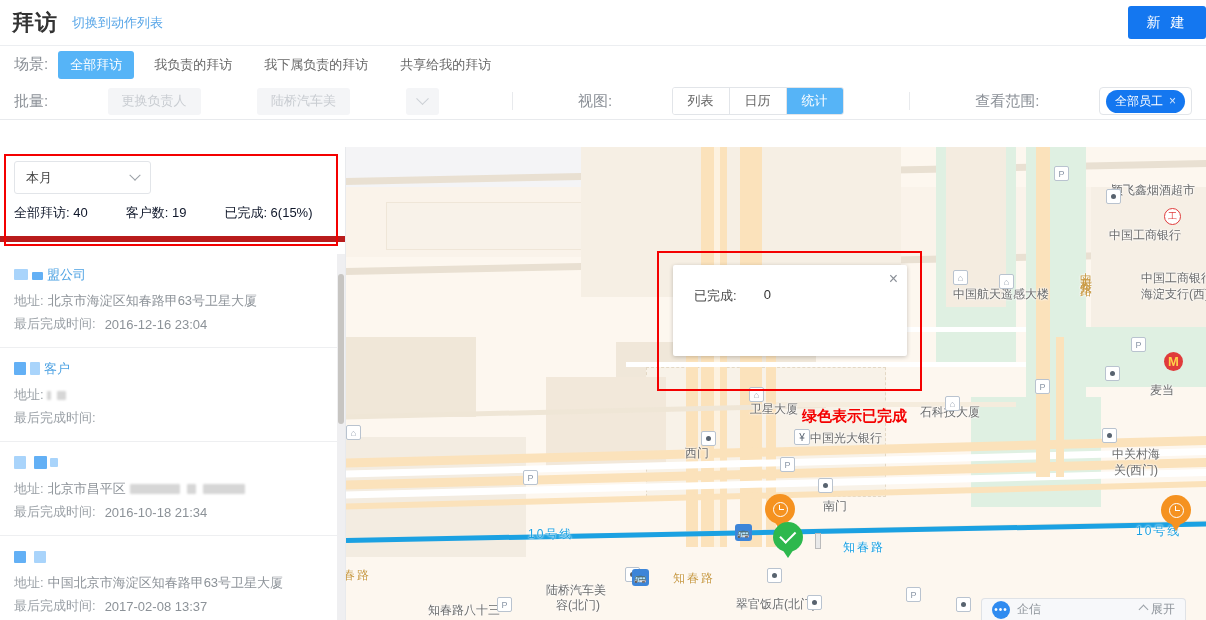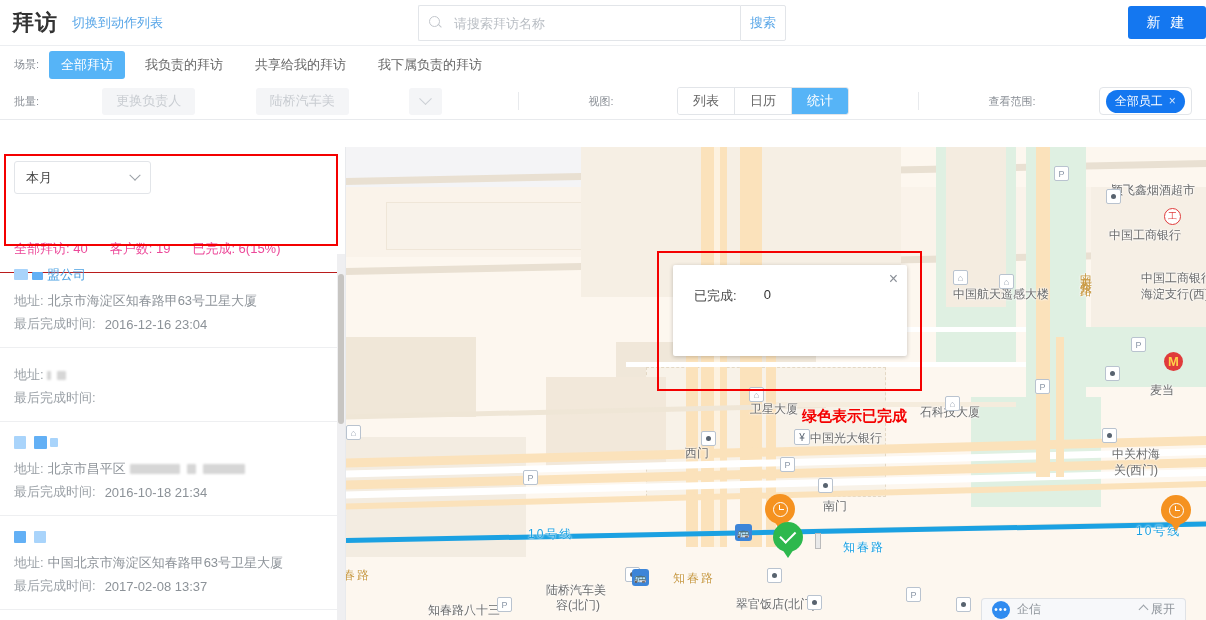--- a/index.html
+++ b/index.html
@@ -56,21 +56,21 @@
     display:flex; align-items:center; justify-content:center; gap:8px;
     font-family:"Liberation Sans", sans-serif;
   }
   .chev { width:9px; height:9px; border-right:1.6px solid #9aa0a6; border-bottom:1.6px solid #9aa0a6;
           transform:rotate(45deg) translate(-2px,-2px); display:inline-block; }
 
   
   #scene-bar { height:37px; display:flex; align-items:center; padding:0 14px; background:#fff; }
   #batch-bar { height:37px; display:flex; align-items:center; padding:0 14px; background:#fff;
                border-bottom:1px solid #e8eaed;justify-content:space-between; }
-  .bar-label { color:#8a8f96; font-size:11px; margin-right:10px; }
+  .bar-label { color:#8a8f96; font-size:15px; margin-right:10px; }
   .scene-item { font-size:13px; color:#666; padding:5px 12px; margin-right:8px; cursor:pointer; border-radius:3px; }
   .scene-item.active { background:#56b4f7; color:#fff; }
 
   .ghost-btn {
     background:#f4f5f7; color:#c8ccd1; border:none; height:27px; padding:0 14px;
     font-size:13px; border-radius:3px; margin-right:7px; cursor:default;
     font-family:"Liberation Sans", sans-serif;
   }
   .ghost-btn.caret { padding:0 12px; display:flex; align-items:center; }
   .ghost-btn.caret .chev { border-color:#ccd0d5; }
@@ -87,29 +87,29 @@
   .scope-tag { background:#1477f0; color:#fff; border-radius:12px; font-size:12px;
                padding:3px 9px; display:flex; align-items:center; gap:6px; cursor:pointer; }
   .scope-tag .x { font-size:12px; color:#d7e7fb; }
 
   
   #body { position:absolute; left:0; top:147px; right:0; bottom:0; display:flex; }
 
   
   #sidebar { width:346px; height:100%; background:#fff; position:relative;
              border-right:1px solid #e8eaed; }
-  #stats-panel { border-bottom:1px solid #b91c1c; }
+  #stats-panel { border-bottom:6px solid #b91c1c; }
   .selects { display:flex; padding:14px 14px 10px 14px; gap:17px; }
   .sel { border:1px solid #e2e5e9; border-radius:3px; height:33px; display:flex;
          align-items:center; justify-content:space-between; padding:0 11px; font-size:13px;
          color:#444; cursor:pointer; background:#fff; }
   .sel:nth-child(1) { width:137px; }
   .sel:nth-child(2) { width:145px; }
   .sel .chev { width:8px; height:8px; }
-  .stat-row { display:flex; padding:0 14px 14px 14px; font-size:13px; color:#ec4899; gap:22px;margin-top:36px; }
+  .stat-row { display:flex; padding:0 14px 14px 14px; font-size:13px; color:#0f172a; gap:38px; }
 
   #list { position:absolute; top:107px; bottom:0; left:0; right:0; overflow:hidden; }
   .list-item { padding:13px 14px 14px 14px; border-bottom:1px solid #eeeff1; }
   .li-title { display:flex; align-items:center; gap:4px; margin-bottom:10px; height:15px; }
   .blk { display:inline-block; background:#a9d4fb; border-radius:1px; }
   .blk.d { background:#63b0f5; }
   .li-name { color:#4fa3e3; font-size:13px; }
   .li-line { font-size:13px; color:#9aa0a6; margin-top:5px; display:flex; align-items:center; }
   .li-line .val { color:#8c9298; margin-left:4px; }
   .redact { display:inline-block; background:#d6d6d6; border-radius:1px; filter:blur(1.2px); margin-left:3px; }
@@ -188,39 +188,32 @@
   #stats-outline { position:absolute; left:4px; top:154px; width:334px; height:92px;
                    border:2px solid #f40000; pointer-events:none; z-index:5; }
 </style>
 </head>
 <body>
 
 <div id="header">
   <div id="page-title">拜访</div>
   <div id="switch-link">切换到动作列表</div>
 
-  <div class="search-wrap">
-    <div id="search-box">
-      <span class="mag"></span>
-      <input id="search-input" value="" placeholder="请搜索拜访名称" style="">
-    </div>
-    <button id="search-btn">搜索</button>
-  </div>
 
   <div class="hdr-actions">
     <button id="new-btn">新 建</button>
   </div>
 </div>
 
 <div id="scene-bar">
   <span class="bar-label">场景:</span>
   <div class="scene-item active">全部拜访</div>
   <div class="scene-item">我负责的拜访</div>
+  <div class="scene-item">我下属负责的拜访</div>
   <div class="scene-item">共享给我的拜访</div>
-  <div class="scene-item">我下属负责的拜访</div>
 </div>
 
 <div id="batch-bar">
   <span class="bar-label">批量:</span>
   <button class="ghost-btn">更换负责人</button>
   <button class="ghost-btn">陆桥汽车美</button>
   <button class="ghost-btn caret">
     <span class="chev"></span>
   </button>
 
@@ -272,20 +265,25 @@
           <span>地址:</span>
           <span class="val">北京市海淀区知春路甲63号卫星大厦</span>
         </div>
         <div class="li-line">
           <span>最后完成时间:</span>
           <span class="val" style="margin-left:9px;">2016-12-16 23:04</span>
         </div>
       </div>
 
       <div class="list-item">
+        <div class="li-title">
+          <span class="blk d" style="width:12px;height:13px;"></span>
+          <span class="blk" style="width:10px;height:13px;"></span>
+          <span class="li-name">客户</span>
+        </div>
         <div class="li-line">
           <span>地址:</span>
           <span class="redact" style="width:4px;height:9px;"></span>
           <span class="redact" style="width:9px;height:9px;margin-left:6px;"></span>
         </div>
         <div class="li-line">
           <span>最后完成时间:</span>
           <span class="val"></span>
         </div>
       </div>

